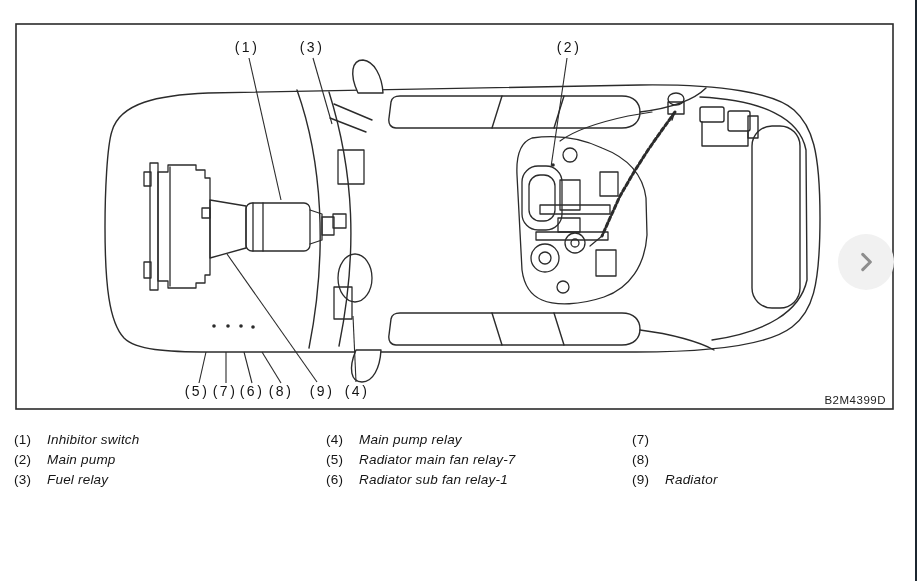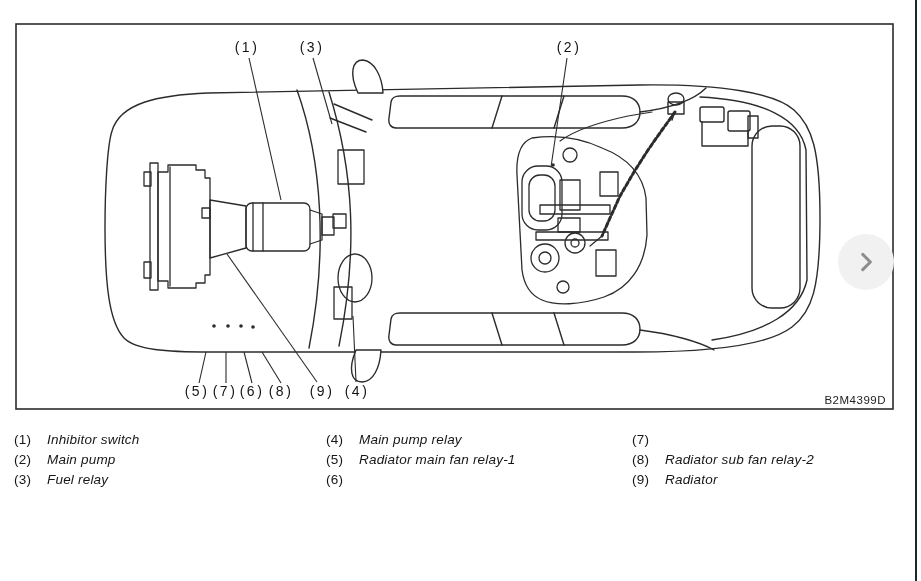--- a/index.html
+++ b/index.html
@@ -174,33 +174,33 @@
         <span class="legend-label">Fuel relay</span>
       </div>
     </div>
     <div class="legend-col" style="left:326px;">
       <div class="legend-row">
         <span class="legend-num">(4)</span>
         <span class="legend-label">Main pump relay</span>
       </div>
       <div class="legend-row">
         <span class="legend-num">(5)</span>
-        <span class="legend-label">Radiator main fan relay-1</span>
+        <span class="legend-label">Radiator main fan relay-7</span>
       </div>
       <div class="legend-row">
         <span class="legend-num">(6)</span>
+        <span class="legend-label">Radiator sub fan relay-1</span>
       </div>
     </div>
     <div class="legend-col" style="left:632px;">
       <div class="legend-row">
         <span class="legend-num">(7)</span>
       </div>
       <div class="legend-row">
         <span class="legend-num">(8)</span>
-        <span class="legend-label">Radiator sub fan relay-2</span>
       </div>
       <div class="legend-row">
         <span class="legend-num">(9)</span>
         <span class="legend-label">Radiator</span>
       </div>
     </div>
   </div>
 
 </div>
 

